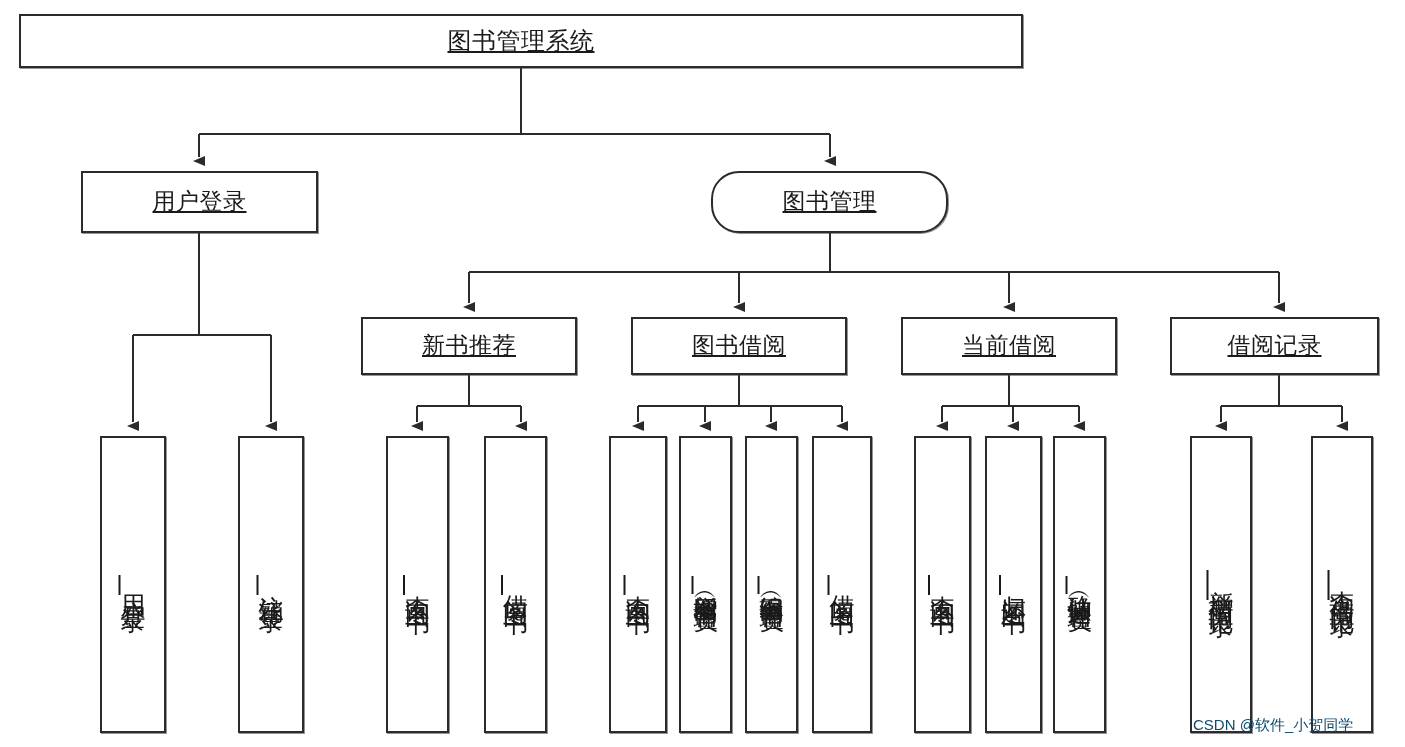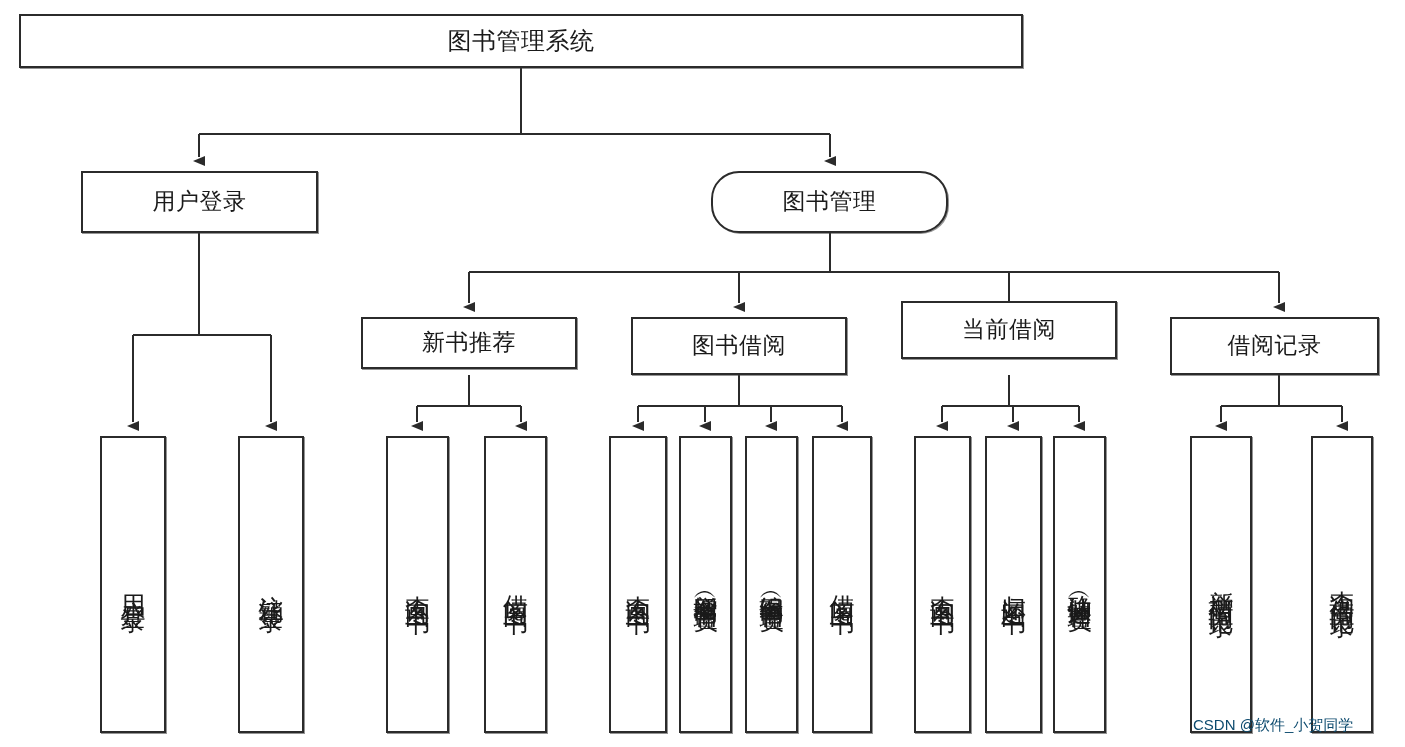--- a/index.html
+++ b/index.html
@@ -33,20 +33,21 @@
     display: flex;
     align-items: center;
     justify-content: center;
     color: #1a1a1a;
     box-shadow: 1px 1px 0 0 rgba(60,60,60,0.55);
   }
   .node .label {
     display: block;
     text-align: center;
     line-height: 1.18;
+    text-decoration: underline;
   }
   
   .node.h .label {
     writing-mode: horizontal-tb;
     font-size: 23px;
     letter-spacing: 0.5px;
   }
   .node.root .label {
     font-size: 24px;
   }
@@ -136,27 +137,27 @@
     <span class="label">图书管理系统</span>
   </div>
 
   <div class="node h" style="left:81px; top:171px; width:237px; height:62px;">
     <span class="label">用户登录</span>
   </div>
   <div class="node h" style="left:711px; top:171px; width:237px; height:62px;border-radius:28px;">
     <span class="label">图书管理</span>
   </div>
 
-  <div class="node h" style="left:361px; top:317px; width:216px; height:52px;">
+  <div class="node h" style="left:361px; top:317px; width:216px; height:58px;">
     <span class="label">新书推荐</span>
   </div>
   <div class="node h" style="left:631px; top:317px; width:216px; height:58px;">
     <span class="label">图书借阅</span>
   </div>
-  <div class="node h" style="left:901px; top:301px; width:216px; height:58px;">
+  <div class="node h" style="left:901px; top:317px; width:216px; height:58px;">
     <span class="label">当前借阅</span>
   </div>
   <div class="node h" style="left:1170px; top:317px; width:209px; height:58px;">
     <span class="label">借阅记录</span>
   </div>
 
   <div class="node v" style="left:100px; top:436px; width:66px; height:297px;">
     <span class="label">用户登录</span>
   </div>
   <div class="node v" style="left:238px; top:436px; width:66px; height:297px;">

